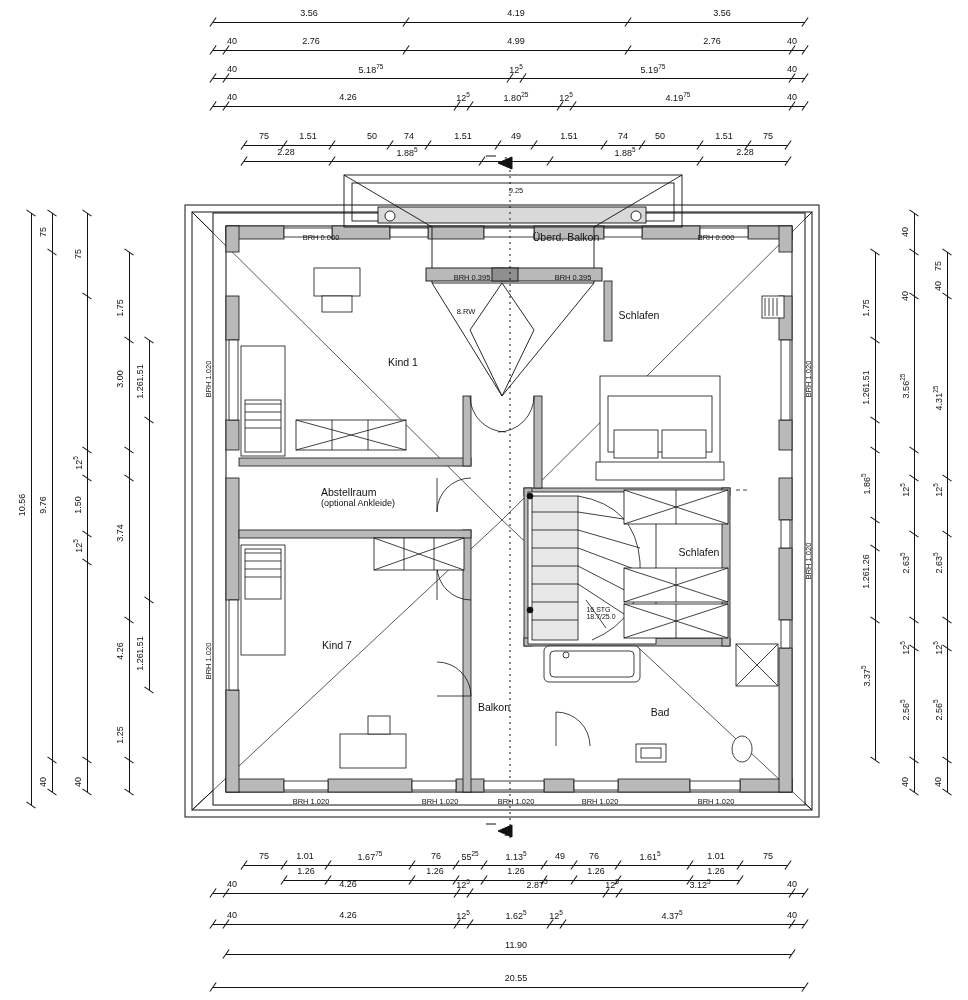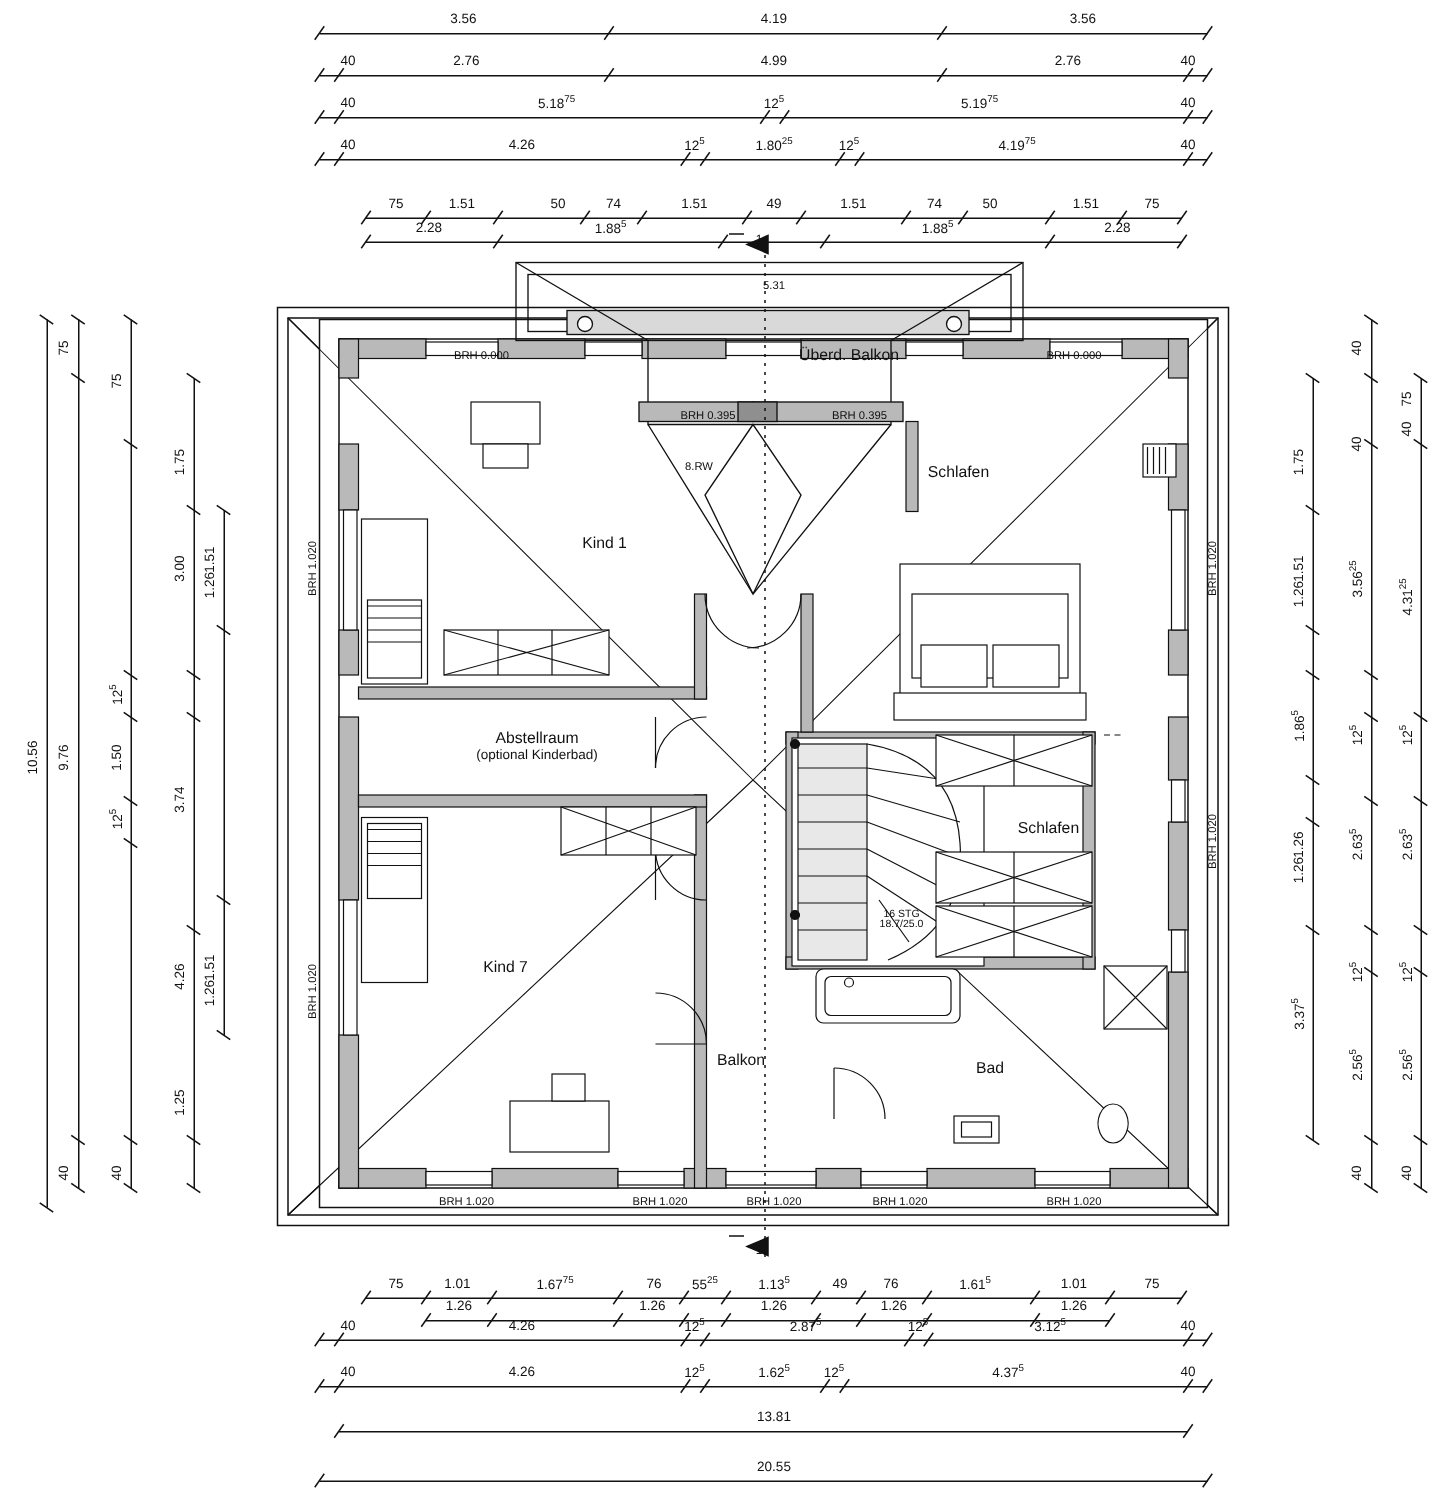--- a/index.html
+++ b/index.html
@@ -10,21 +10,21 @@
   .t.c{transform:translate(-50%,-50%);}
   .t.vert{transform:translate(-50%,-50%) rotate(-90deg);}
   .dimline{position:absolute;background:#111;}
   .h1{height:1px;}
   .v1{width:1px;}
   .tick{position:absolute;width:1px;height:11px;background:#111;
         transform:translate(-50%,-50%) rotate(35deg);}
   .tickv{position:absolute;width:11px;height:1px;background:#111;
         transform:translate(-50%,-50%) rotate(35deg);}
   sup{font-size:6.5px;vertical-align:super;}
-  .room{position:absolute;font-size:10.5px;transform:translate(-50%,-50%);text-align:center;white-space:nowrap;}
+  .room{position:absolute;font-size:10.5px;transform:translate(-50%,-50%);white-space:nowrap;}
   .brh{position:absolute;font-size:7.5px;transform:translate(-50%,-50%);white-space:nowrap;}
   .brhv{position:absolute;font-size:7.5px;transform:translate(-50%,-50%) rotate(-90deg);white-space:nowrap;}
   svg{position:absolute;left:0;top:0;}
 </style>
 </head>
 <body>
 
 <div id="stage">
 
   <svg width="968" height="1000">
@@ -213,30 +213,30 @@
       <div class="room" style="left: 337px; top: 645px;">Kind 7</div>
       <div class="room" style="left: 639px; top: 315px;">Schlafen</div>
       <div class="room" style="left: 699px; top: 552px;">Schlafen</div>
       <div class="room" style="left: 660px; top: 712px;">Bad</div>
       <div class="room" style="left: 494px; top: 707px;">Balkon</div>
       <div class="room" style="left: 566px; top: 237px;">Überd. Balkon</div>
     </div>
   <div id="rooms-ml">
       <div class="room" style="left: 358px; top: 497px;">
         <div>Abstellraum</div>
-        <div style="font-size: 9px;">(optional Kinderbad)</div>
+        <div style="font-size: 9px;">(optional Ankleide)</div>
       </div>
     </div>
   <div id="annots">
       <div class="brh" style="left: 321px; top: 237px;">BRH 0.000</div>
       <div class="brh" style="left: 716px; top: 237px;">BRH 0.000</div>
       <div class="brh" style="left: 472px; top: 277px;">BRH 0.395</div>
       <div class="brh" style="left: 573px; top: 277px;">BRH 0.395</div>
       <div class="brh" style="left: 466px; top: 311px;">8.RW</div>
-      <div class="brh" style="left: 516px; top: 190px;">5.31</div>
+      <div class="brh" style="left: 516px; top: 190px;">9.25</div>
       <div class="brh" style="left: 311px; top: 801px;">BRH 1.020</div>
       <div class="brh" style="left: 440px; top: 801px;">BRH 1.020</div>
       <div class="brh" style="left: 516px; top: 801px;">BRH 1.020</div>
       <div class="brh" style="left: 600px; top: 801px;">BRH 1.020</div>
       <div class="brh" style="left: 716px; top: 801px;">BRH 1.020</div>
     </div>
   <div id="annots-v">
       <div class="brhv" style="left: 208px; top: 379px;">BRH 1.020</div>
       <div class="brhv" style="left: 208px; top: 661px;">BRH 1.020</div>
       <div class="brhv" style="left: 808px; top: 379px;">BRH 1.020</div>
@@ -400,21 +400,21 @@
       <div class="t c" style="left: 232px; top: 915px;">40</div>
       <div class="t c" style="left: 348px; top: 915px;">4.26</div>
       <div class="t c" style="left: 463px; top: 915px;">12<sup>5</sup></div>
       <div class="t c" style="left: 516px; top: 915px;">1.62<sup>5</sup></div>
       <div class="t c" style="left: 556px; top: 915px;">12<sup>5</sup></div>
       <div class="t c" style="left: 672px; top: 915px;">4.37<sup>5</sup></div>
       <div class="t c" style="left: 792px; top: 915px;">40</div>
       <div class="dimline h1" style="left: 226px; top: 954px; width: 566px;"></div>
       <div class="tick" style="left: 226px; top: 954px;"></div>
       <div class="tick" style="left: 792px; top: 954px;"></div>
-      <div class="t c" style="left: 516px; top: 945px;">13.81</div>
+      <div class="t c" style="left: 516px; top: 945px;">11.90</div>
       <div class="dimline h1" style="left: 213px; top: 987px; width: 592px;"></div>
       <div class="tick" style="left: 213px; top: 987px;"></div>
       <div class="tick" style="left: 805px; top: 987px;"></div>
       <div class="t c" style="left: 516px; top: 978px;">20.55</div>
       <div class="dimline v1" style="left: 31px; top: 213px; height: 592px;"></div>
       <div class="tickv" style="left: 31px; top: 213px;"></div>
       <div class="tickv" style="left: 31px; top: 805px;"></div>
       <div class="t vert" style="left: 22px; top: 505px;">10.56</div>
       <div class="dimline v1" style="left: 52px; top: 213px; height: 579px;"></div>
       <div class="tickv" style="left: 52px; top: 213px;"></div>

